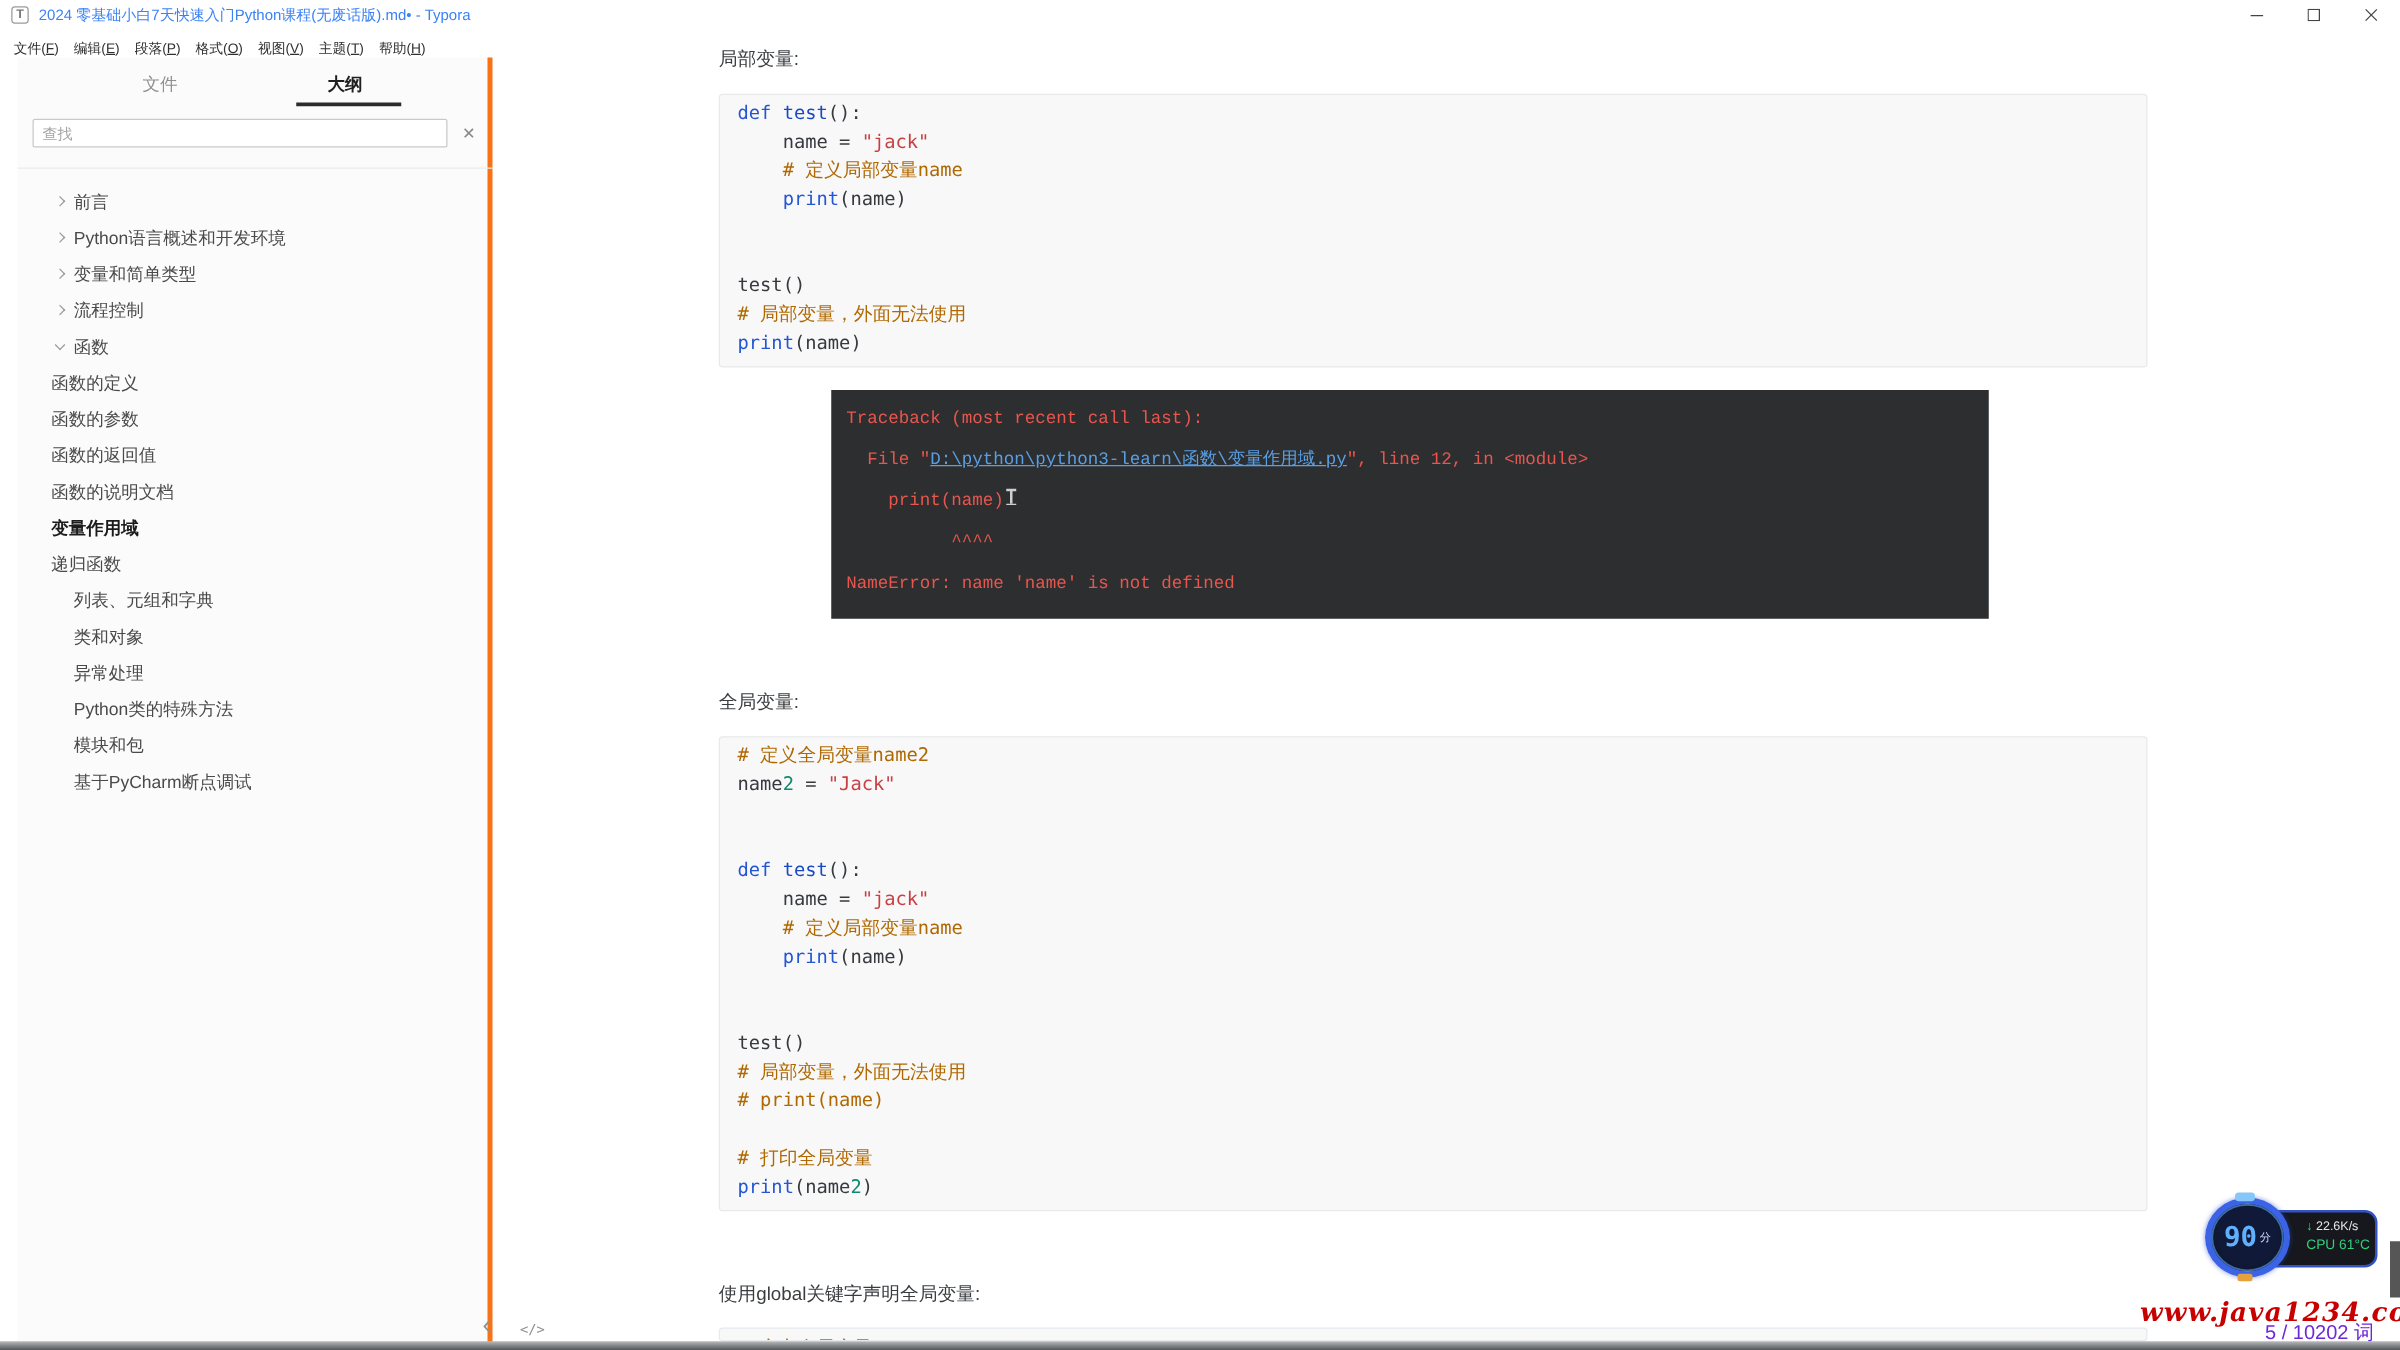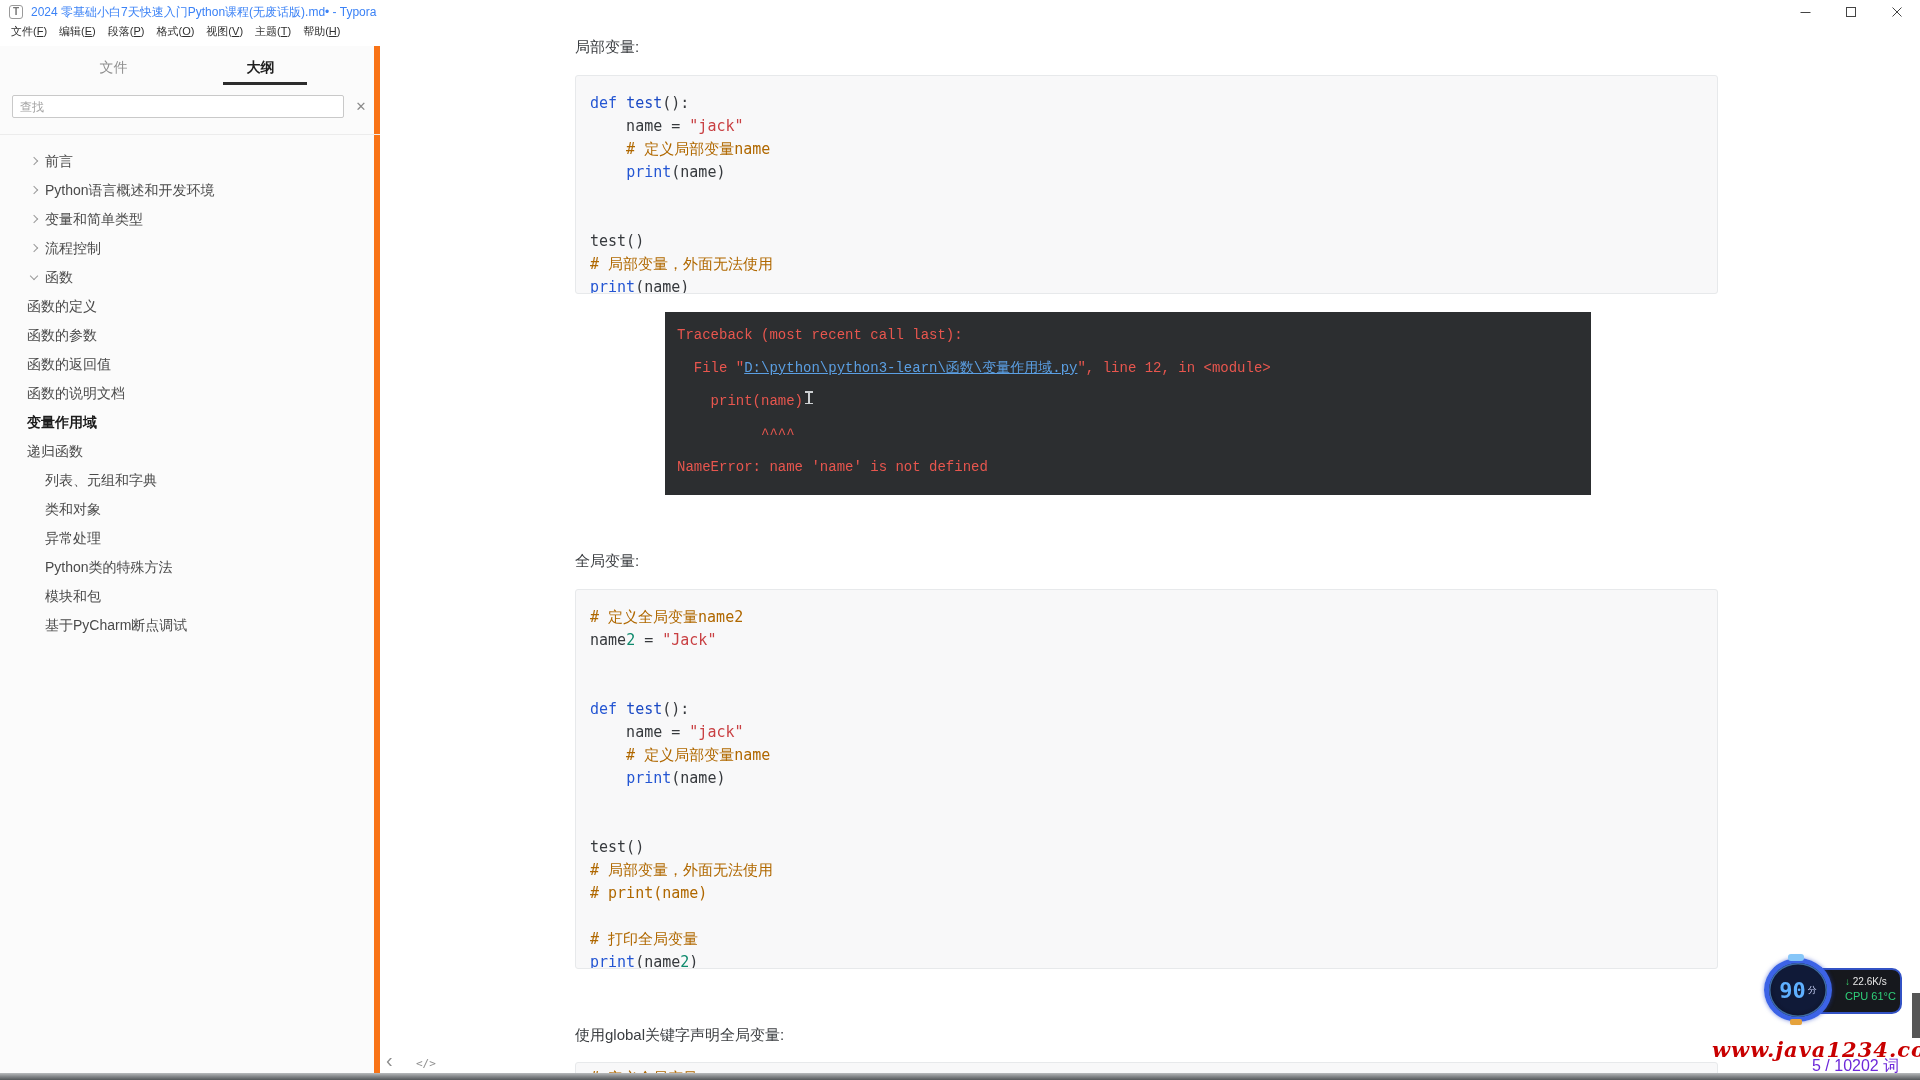--- a/index.html
+++ b/index.html
@@ -12,27 +12,27 @@
               display:flex; align-items:center; padding-left:9px; }
   .app-icon { width:14px; height:14px; border:1px solid #9a9a9a; border-radius:3px; color:#777;
               font-size:10px; line-height:12px; text-align:center; font-weight:bold; }
   .win-title { margin-left:8px; font-size:12px; color:#3b82f6; }
   .win-controls { position:absolute; right:0; top:0; height:24px; display:flex; }
   .win-btn { width:46px; height:24px; display:flex; align-items:center; justify-content:center; }
   .win-btn svg { display:block; }
 
   
   .menubar { position:absolute; left:0; top:24px; width:1920px; height:22px; background:#fff;
-             display:flex; align-items:flex-start; padding-left:5px; font-size:11px; color:#2f2f2f; }
+             display:flex; align-items:flex-end; padding-left:5px; font-size:11px; color:#2f2f2f; }
   .menu-item { padding:0 6px; }
   .menu-item u { text-decoration:underline; }
 
   
-  .sidebar { position:absolute; left:0; top:46px; width:380px; height:1034px; background:#fbfbfb;
-             border-right:6px solid #f97316; }
+  .sidebar { position:absolute; left:14px; top:46px; width:380px; height:1034px; background:#fbfbfb;
+             border-right:4px solid #f97316; }
   .side-tabs { position:relative; height:42px; display:flex; padding:0 40px; }
   .side-tab { flex:1; text-align:center; line-height:42px; font-size:14px; color:#8f8f8f; }
   .side-tab.active { color:#1f1f1f; font-weight:bold; }
   .tab-underline { position:absolute; left:223px; top:36px; width:84px; height:3px; background:#2c2c2c; }
   .search-input { position:absolute; left:12px; top:49px; width:332px; height:23px; border:1px solid #c9c9c9;
                   border-radius:2px; background:#fff; font-size:12px; padding:0 7px; color:#333; outline:none;
                   font-family:"Liberation Sans", sans-serif; }
   .search-input::placeholder { color:#a3a3a3; }
   .search-clear { position:absolute; left:351px; top:51px; width:20px; height:20px; color:#8a8a8a;
                   font-size:13px; line-height:20px; text-align:center; }
@@ -42,21 +42,21 @@
   .o-item.lvl1 { padding-left:45px; }
   .o-item.lvl2 { padding-left:27px; }
   .o-item.active span.lbl { font-weight:bold; color:#1c1c1c; }
   .chev { position:absolute; width:6px; height:6px; border-right:1.4px solid #9a9a9a; border-bottom:1.4px solid #9a9a9a; }
   .chev.right { left:31px; top:11px; transform:rotate(-45deg); }
   .chev.down  { left:31px; top:10px; transform:rotate(45deg); }
 
   
   .para { position:absolute; font-size:15px; color:#3a3d40; }
   .codeblock { position:absolute; background:#f8f8f9; border:1px solid #e7e9eb; border-radius:3px;
-               padding:16px 14px; font-family:"DejaVu Sans Mono", monospace; font-size:15px; overflow:hidden; }
+               padding:3px 14px; font-family:"DejaVu Sans Mono", monospace; font-size:15px; overflow:hidden; }
   .codeblock .cl { height:23px; line-height:23px; white-space:pre; }
   .tk-kw  { color:#2456d3; }
   .tk-fn  { color:#1a49c4; }
   .tk-pl  { color:#36393d; }
   .tk-str { color:#c94043; }
   .tk-cmt { color:#b06800; }
   .tk-num { color:#0f8a6d; }
 
   .tb { position:absolute; background:#2c2e30; padding:7px 0 0 12px;
         font-family:Liberation Mono, monospace; font-size:14px; overflow:hidden; }

